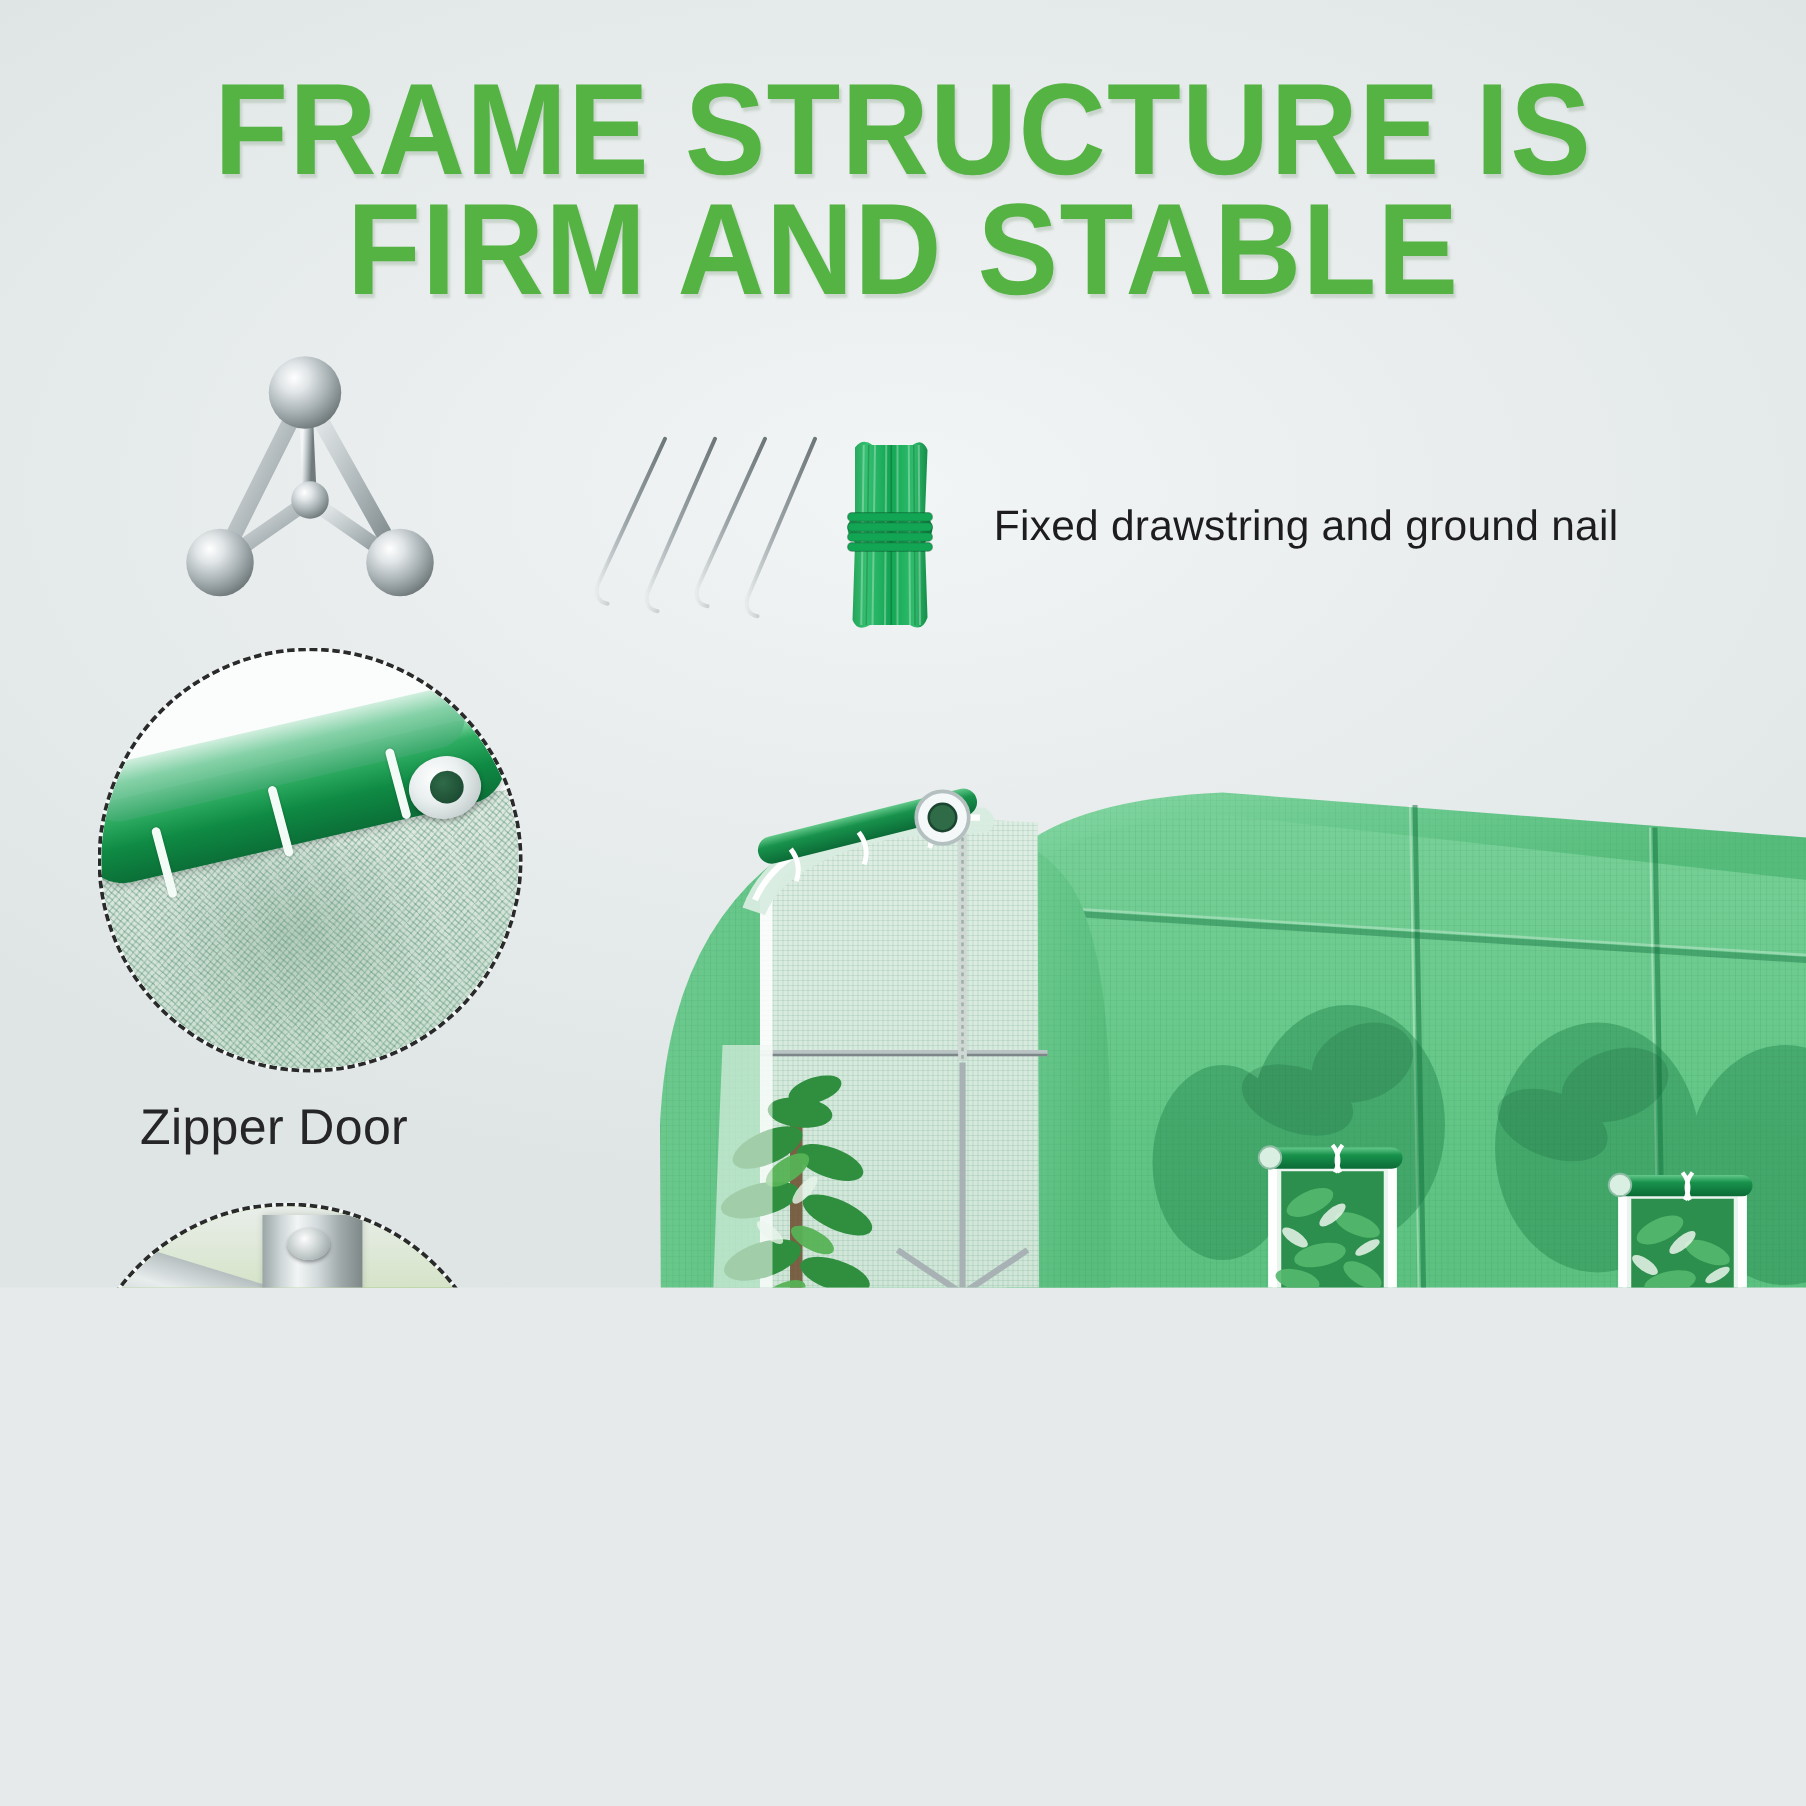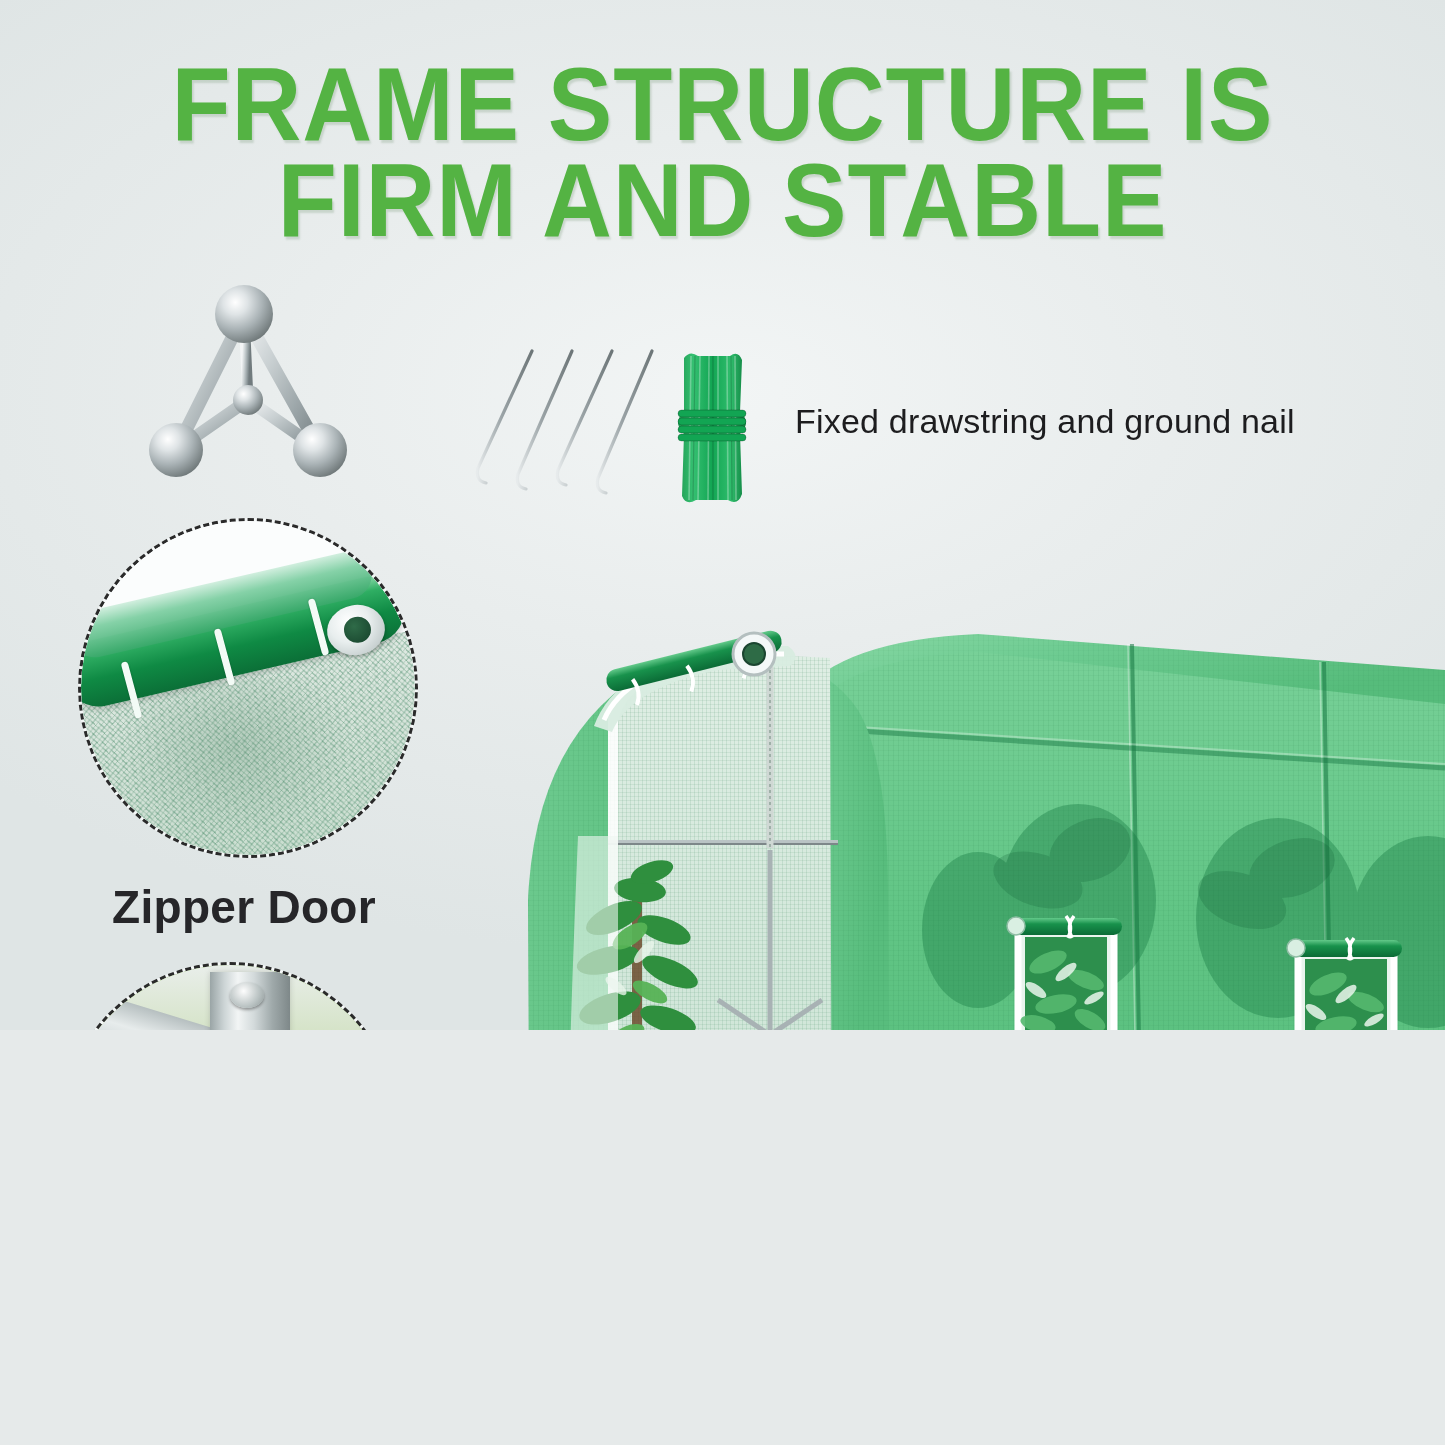--- a/index.html
+++ b/index.html
@@ -53,21 +53,21 @@
   }
   .inset .clip{
     position:absolute;inset:0;border-radius:50%;overflow:hidden;
   }
   #inset-zipper{left:78px;top:518px;width:334px;height:334px;}
   #inset-tube{left:60px;top:962px;width:334px;height:334px;}
 
   .inset-label{
     position:absolute;
     font-family:"Liberation Sans Narrow","Liberation Sans", sans-serif;
-    font-size:46px;color:#262629;letter-spacing:.3px;white-space:nowrap;font-weight:bold;
+    font-size:40px;color:#262629;letter-spacing:.3px;white-space:nowrap;
   }
   #label-zipper{left:112px;top:880px;}
   #label-tube{left:40px;top:1325px;}
 
   
   .zip-sky{position:absolute;left:0;top:0;width:100%;height:100%;background:#fbfdfd;}
   .zip-mesh{
     position:absolute;left:-4%;top:38%;width:115%;height:75%;
     background:
       repeating-linear-gradient(48deg, rgba(60,130,95,.38) 0 1px, rgba(255,255,255,0) 1px 4px),

